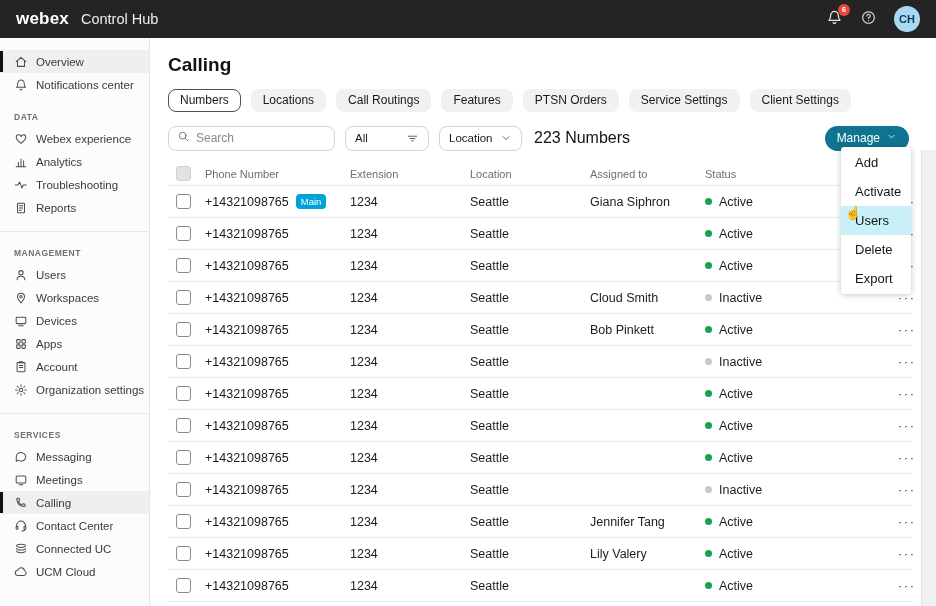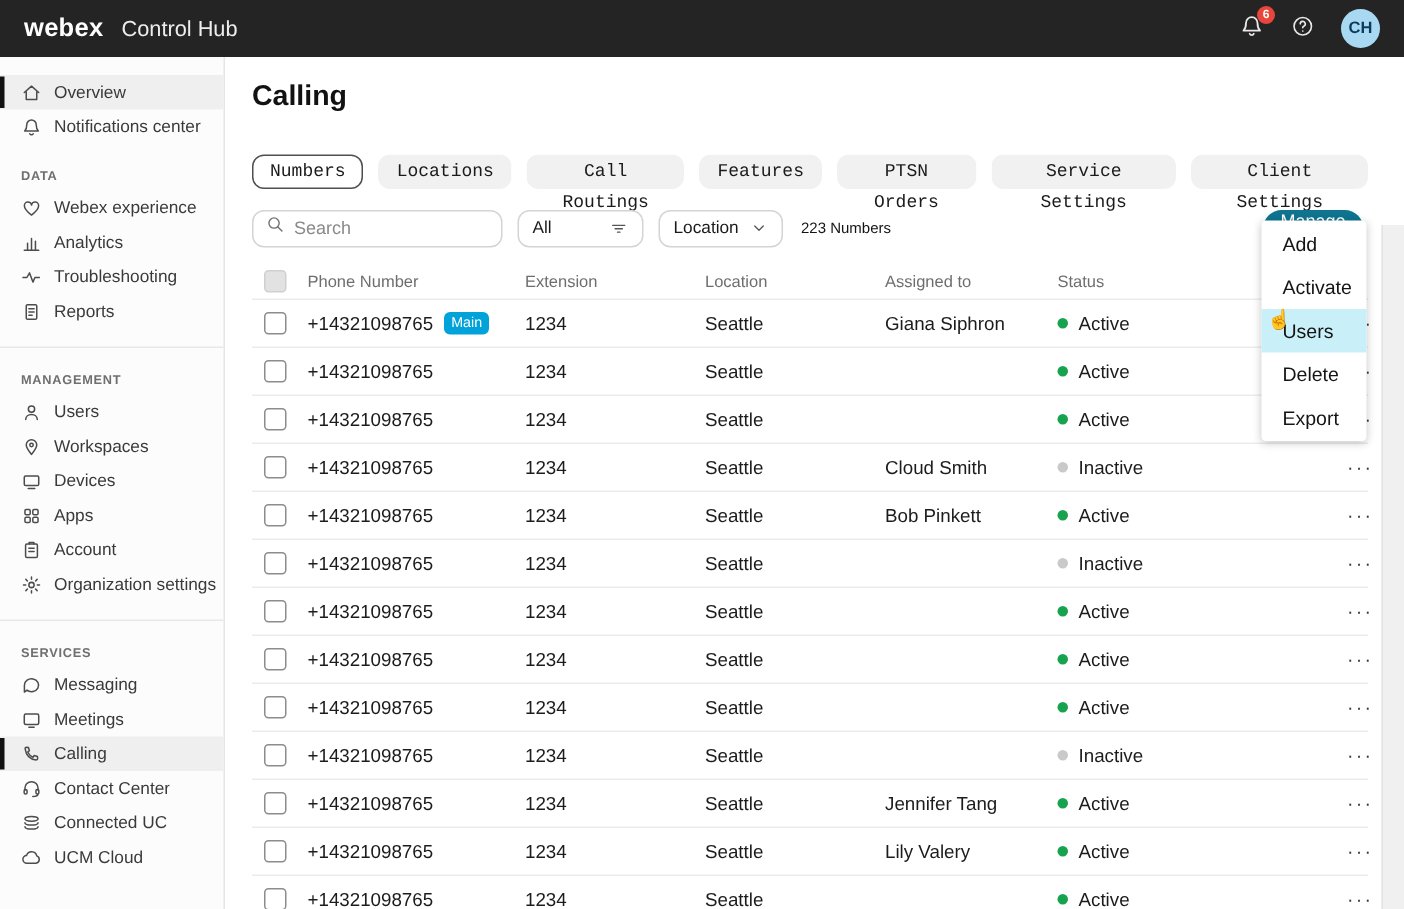--- a/index.html
+++ b/index.html
@@ -23,34 +23,34 @@
   .sb-item.selected { background:#efefef; }
   .sb-item.selected::before { content:""; position:absolute; left:0; top:1px; bottom:1px; width:3px; background:#111; }
   .sb-icon { display:flex; align-items:center; color:#4c4c4c; flex:0 0 auto; }
   .sb-text { white-space:nowrap; overflow:hidden; }
   .sb-label { margin:16px 0 5px 14px; font-size:8.5px; font-weight:700; letter-spacing:.5px; color:#6f6f6f; }
   .sb-divider { border-top:1px solid #e8e8e8; margin:12px 0 0 0; }
 
   
   .main { position:absolute; top:38px; left:150px; right:0; bottom:0; background:#fff; padding:15px 24px 0 18px; }
   .page-title { font-size:19px; font-weight:700; color:#121212; line-height:24px; }
-  .tabs { display:flex; gap:10px; margin-top:26px;font-family:Liberation Mono, monospace; }
+  .tabs { display:flex; gap:10px; margin-top:12px; }
   .tab { height:23px; line-height:21px; padding:0 11px; border-radius:8px; background:#f1f1f1; border:1px solid transparent; font-size:12px; color:#1a1a1a; cursor:pointer; font-family:inherit; }
   .tab.active { background:#fff; border:1px solid #4f4f4f; }
 
   .toolbar { display:flex; align-items:center; margin-top:13px; height:26px; }
   .search-box { width:167px; height:25px; border:1px solid #d4d4d4; border-radius:8px; display:flex; align-items:center; padding:0 8px; gap:6px; color:#6f6f6f; background:#fff; }
   .search-box input { border:none; outline:none; flex:1; min-width:0; font-size:12px; font-family:inherit; color:#1a1a1a; background:transparent; }
   .search-box input::placeholder { color:#8a8a8a; }
   .select-box { height:25px; border:1px solid #d4d4d4; border-radius:8px; background:#fff; display:flex; align-items:center; justify-content:space-between; padding:0 9px; font-size:11.5px; color:#1a1a1a; cursor:pointer; font-family:inherit; gap:6px; }
   .select-box .sicon { color:#555; display:flex; }
   #filter-all { width:84px; margin-left:10px; }
   #filter-location { width:83px; margin-left:10px; }
-  .count-text { margin-left:12px; font-size:10px; color:#141414; }
-  .manage-btn { margin-left:auto; margin-right:3px; height:25px; padding:0 12px; border:none; border-radius:13px; background:var(--accent); color:#fff; font-size:12px; font-family:inherit; display:flex; align-items:center; gap:6px; cursor:pointer;flex-direction:column; }
+  .count-text { margin-left:12px; font-size:16px; color:#141414; }
+  .manage-btn { margin-left:auto; margin-right:3px; height:25px; padding:0 12px; border:none; border-radius:13px; background:var(--accent); color:#fff; font-size:12px; font-family:inherit; display:flex; align-items:center; gap:6px; cursor:pointer; }
 
   
   .table { margin-top:11px; width:744px; }
   .thead, .trow { display:grid; grid-template-columns:37px 145px 120px 120px 115px 157px 1fr; align-items:center; }
   .thead { height:24px; font-size:11px; color:#6e6e6e; border-bottom:1px solid #ececec; }
   .trow { height:32px; border-bottom:1px solid #ececec; font-size:12.5px; color:#1c1c1c; }
   .cell-cb { display:flex; align-items:center; padding-left:8px; }
   .checkbox { width:15px; height:15px; border:1px solid #8c8c8c; border-radius:3px; background:#fff; cursor:pointer; }
   .checkbox.head { background:#e2e2e2; border-color:#d0d0d0; }
   .cell-phone { display:flex; align-items:center; gap:7px; }

